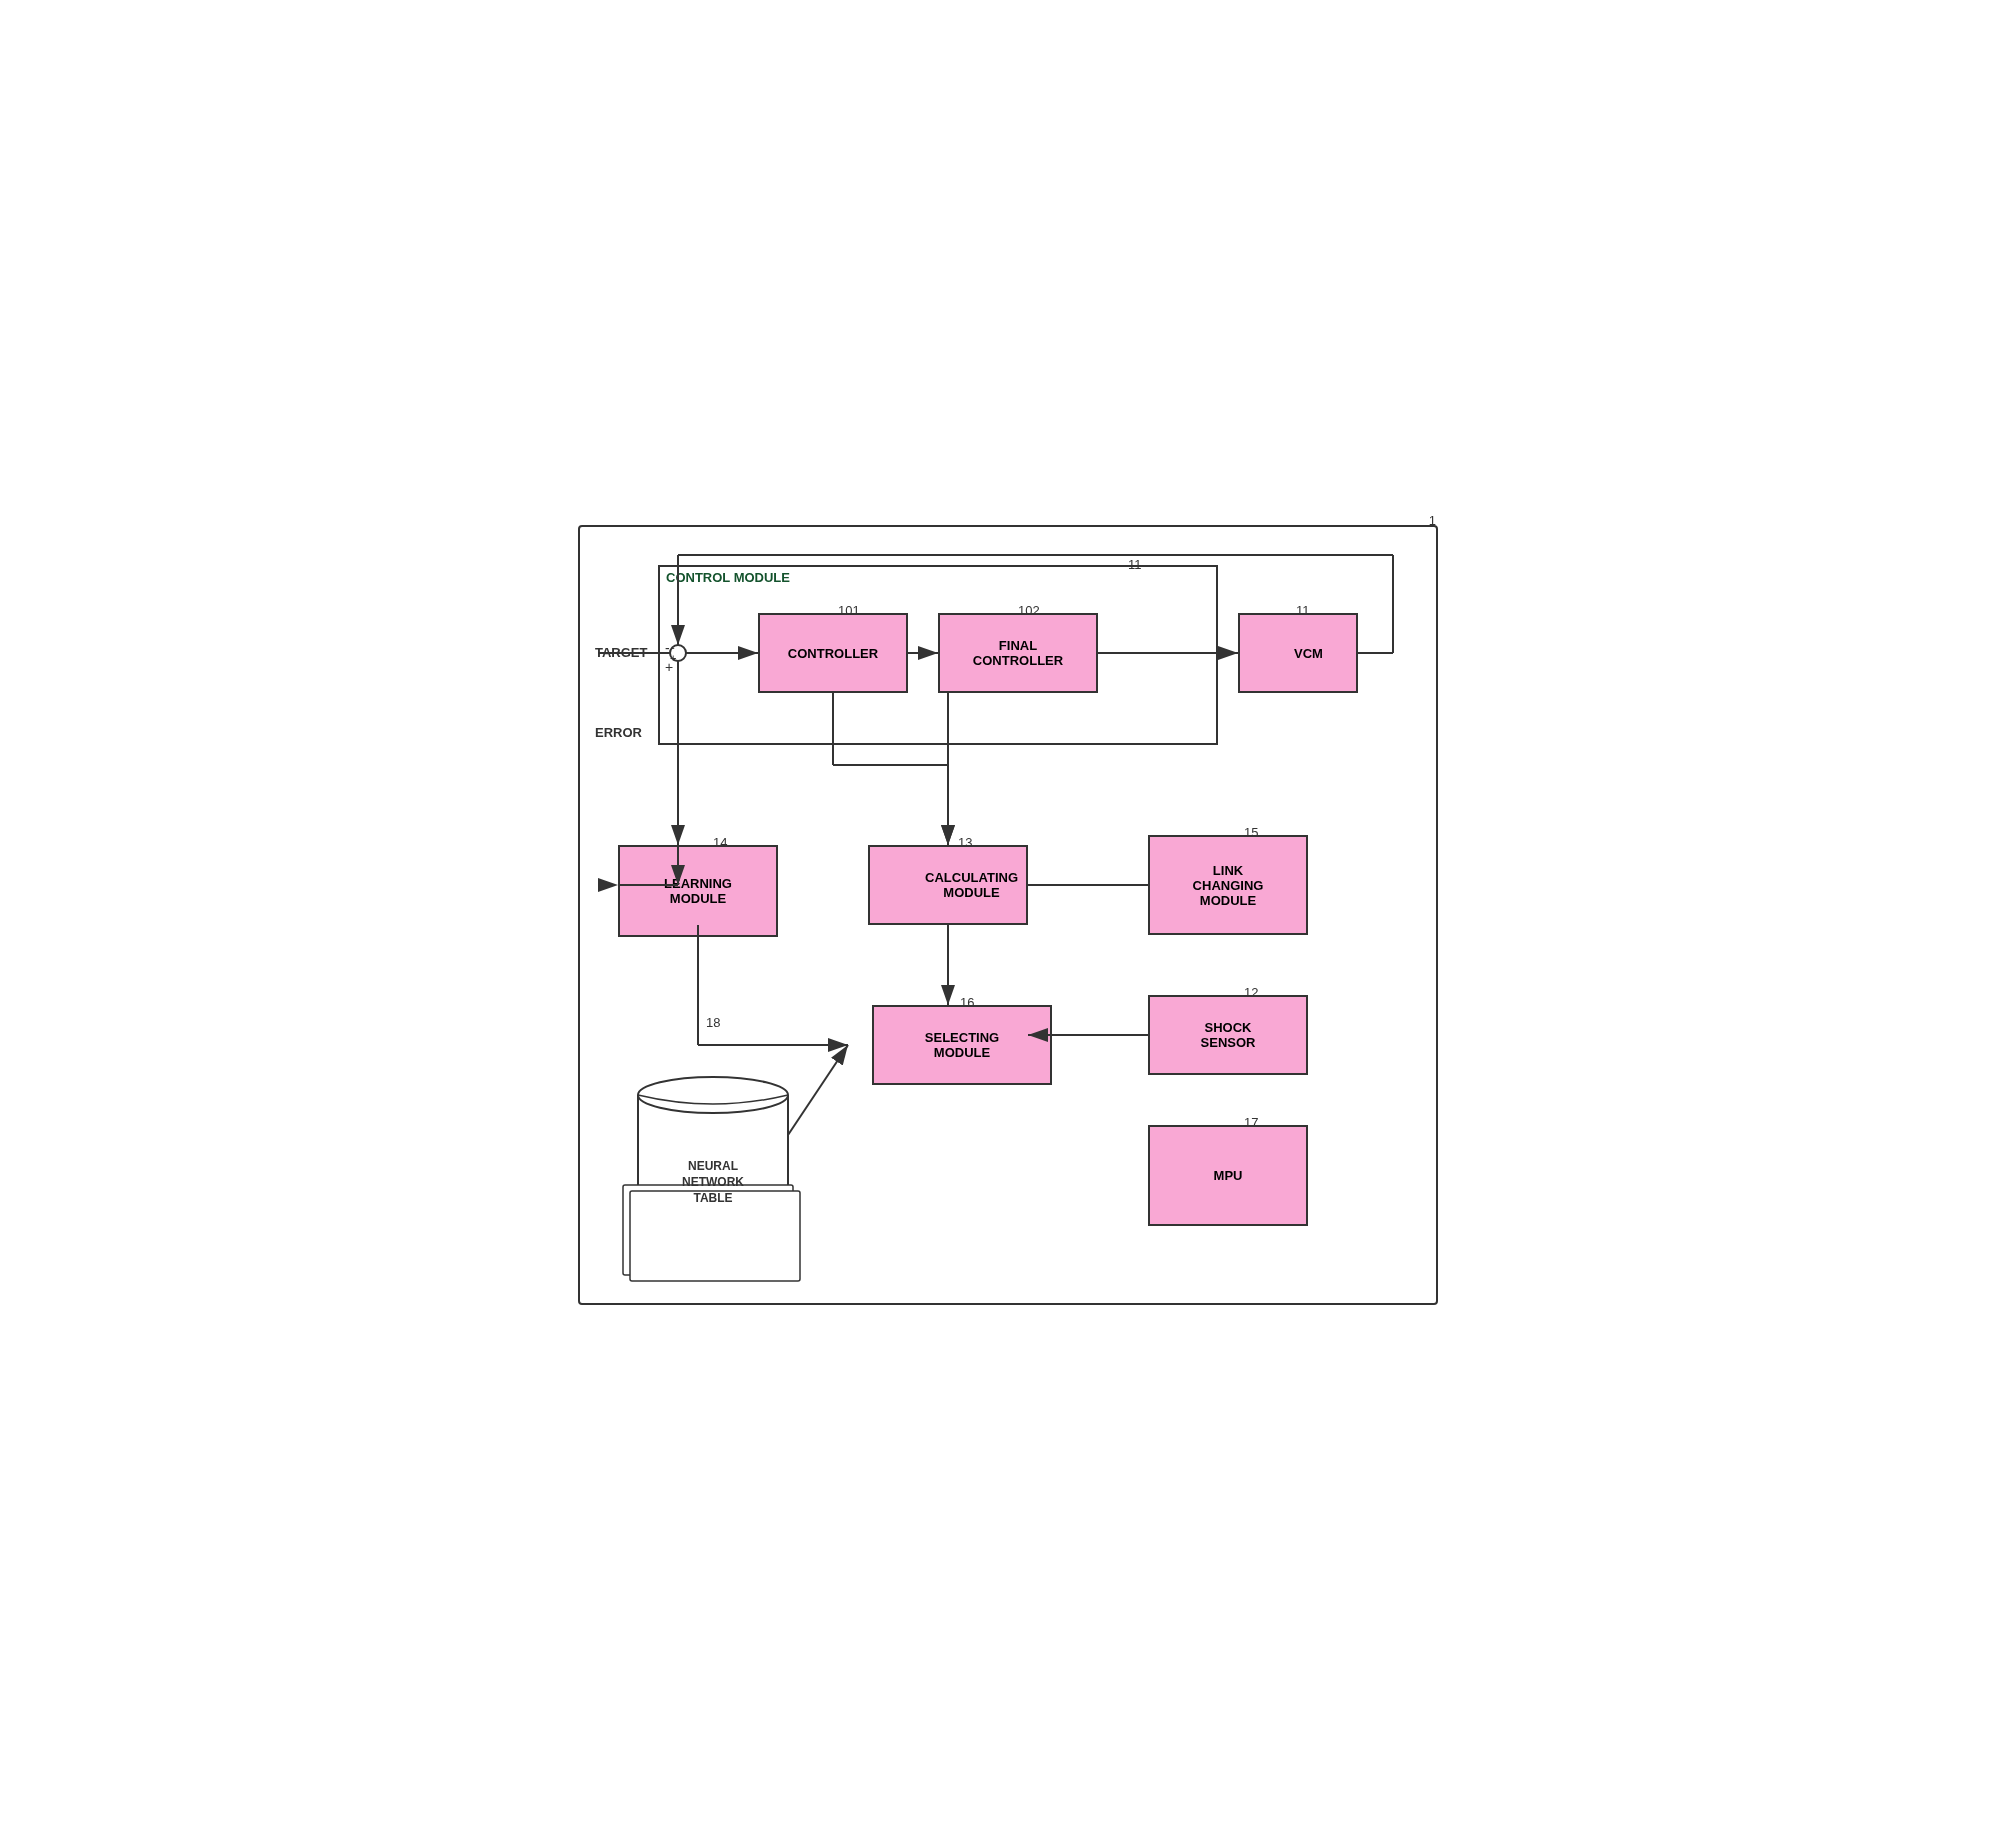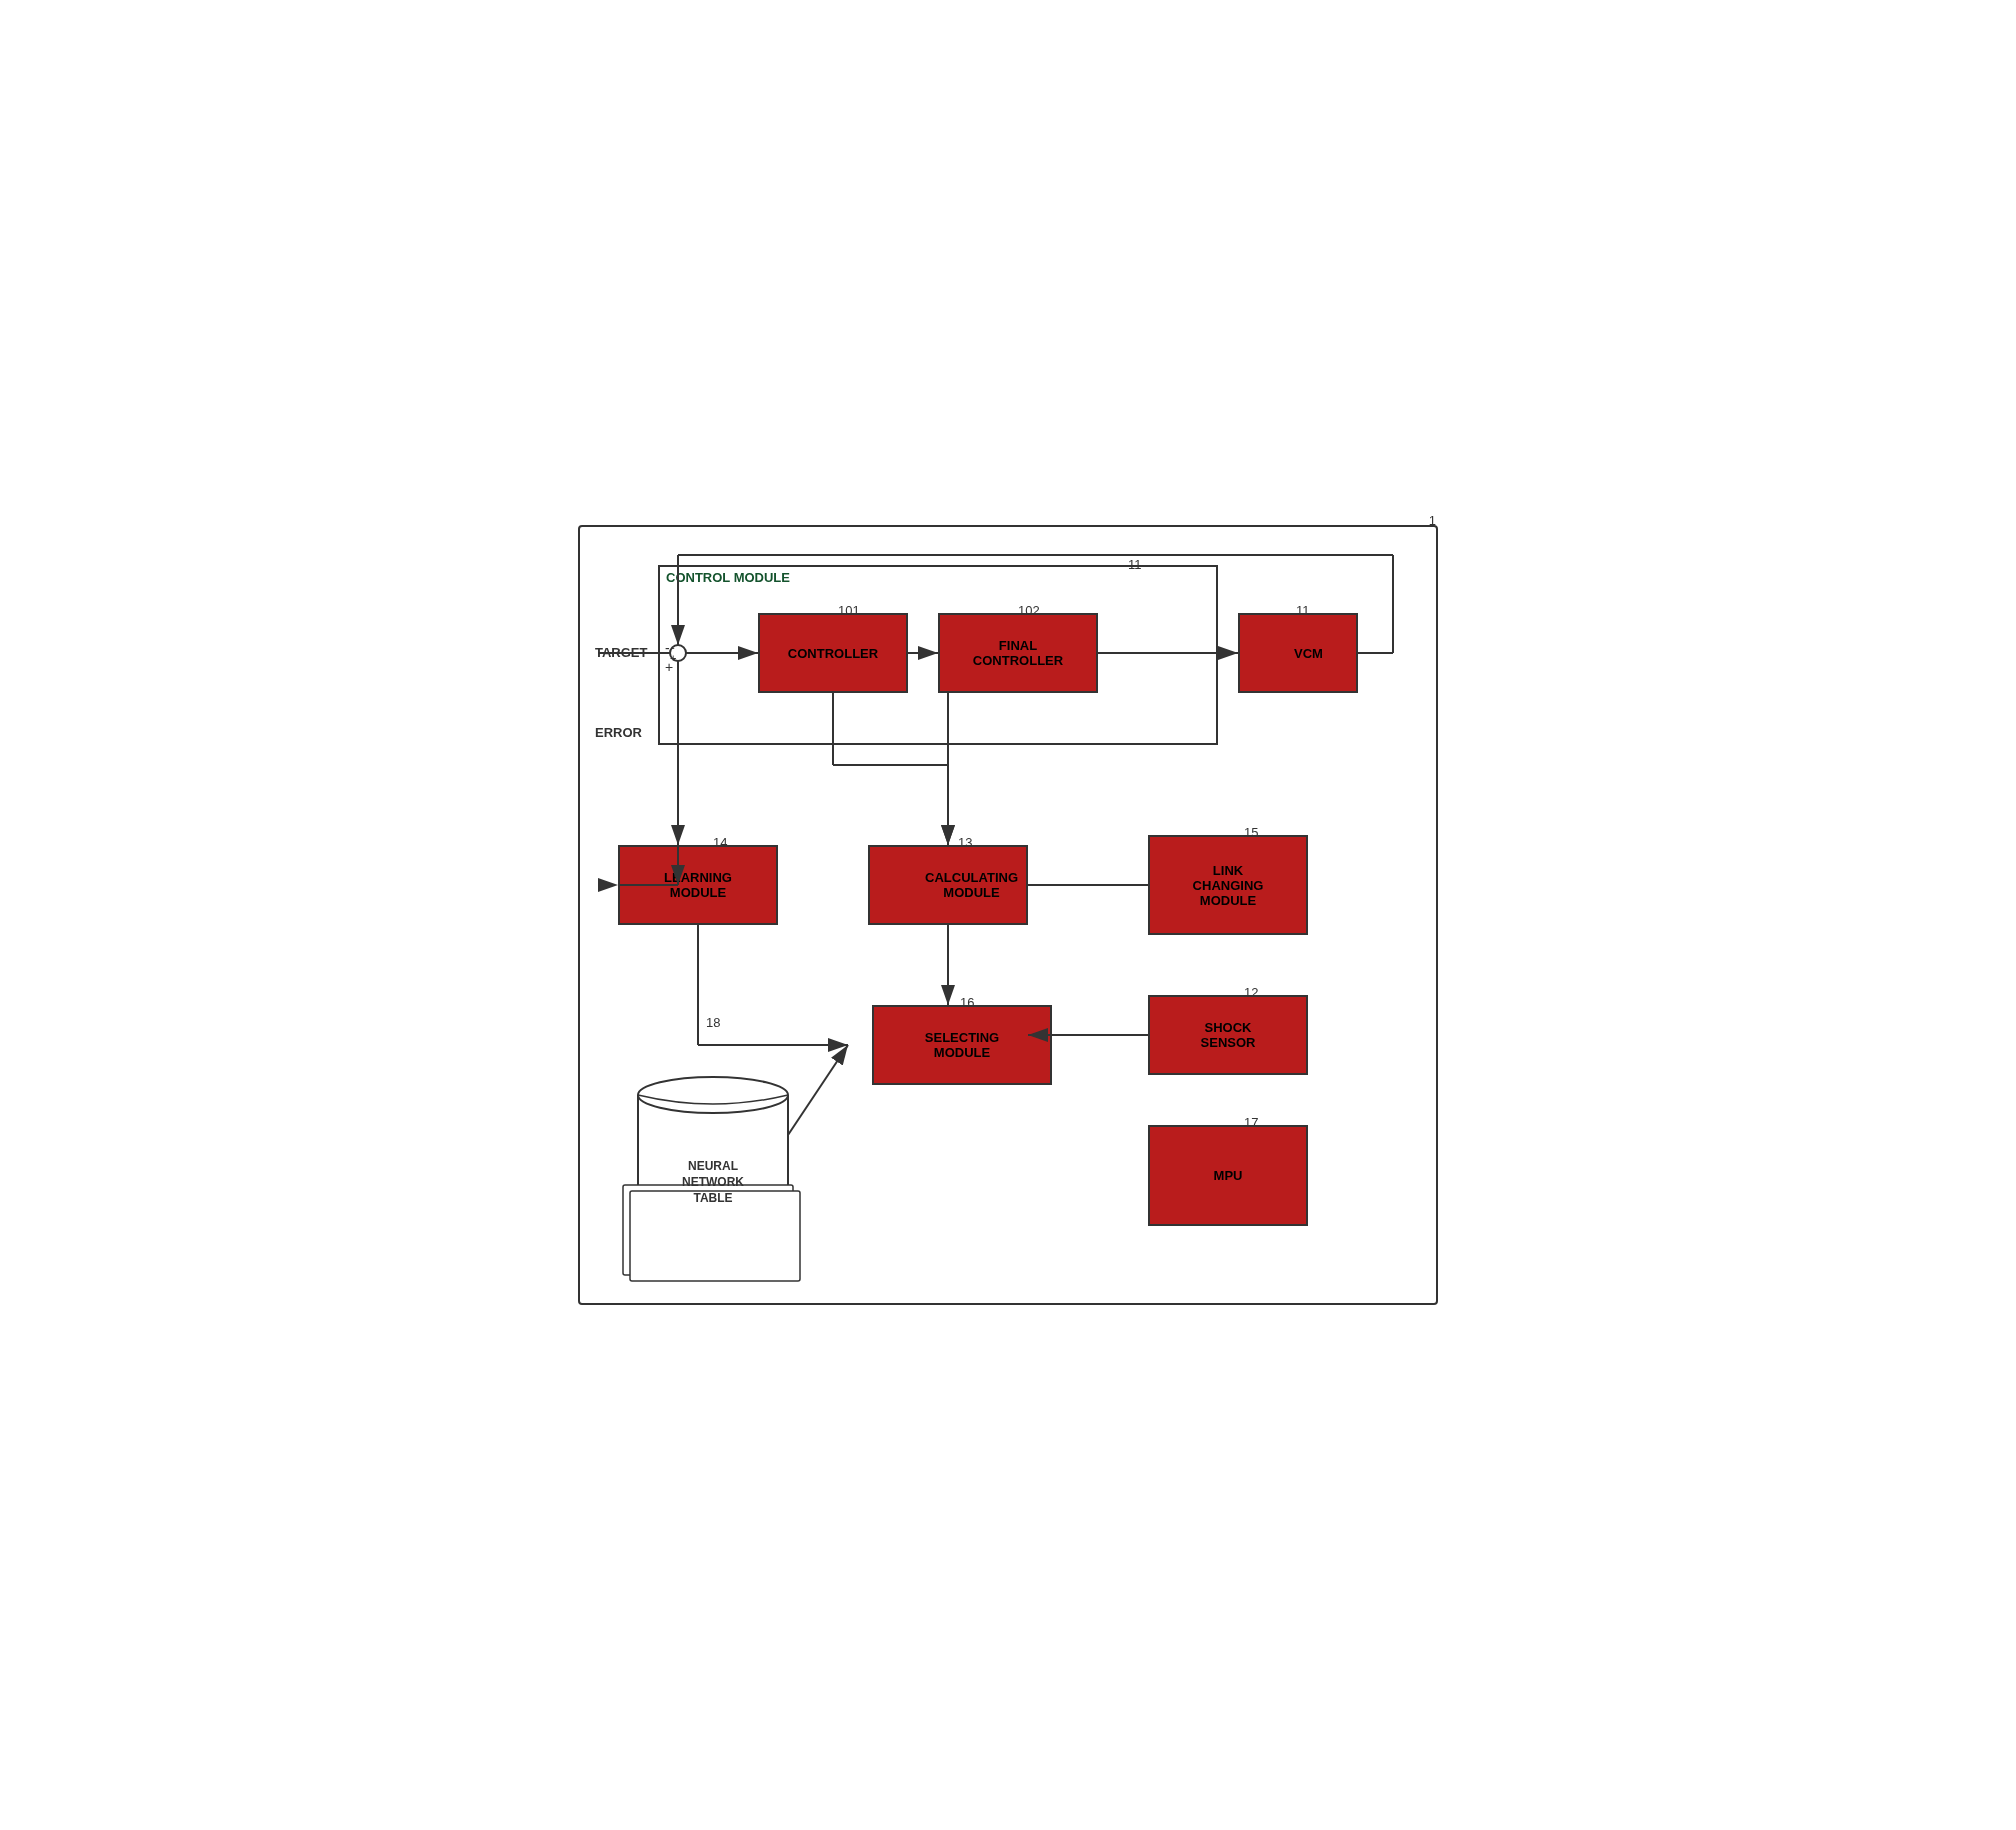--- a/index.html
+++ b/index.html
@@ -35,21 +35,21 @@
     .block {
       position: absolute;
       border: 2px solid #333;
       display: flex;
       flex-direction: column;
       align-items: center;
       justify-content: center;
       text-align: center;
       font-size: 13px;
       font-weight: bold;
-      background: #b91c1c;
+      background: #f9a8d4;
       padding: 6px 8px;
     }
     
     .control-module-box {
       position: absolute;
       top: 60px;
       left: 100px;
       width: 560px;
       height: 180px;
       border: 2px solid #333;
@@ -95,21 +95,21 @@
   <div class="block" style="top: 108px; left: 380px; width: 160px; height: 80px;">
     <span>FINAL<br>CONTROLLER</span>
   </div>
   <span class="ref-label" style="top: 98px; left: 460px;">102</span>
 
   <div class="block" style="top: 108px; left: 680px; width: 120px; height: 80px; padding-left: 29px;">
     <span>VCM</span>
   </div>
   <span class="ref-label" style="top: 98px; left: 738px;">11</span>
 
-  <div class="block" style="top: 340px; left: 60px; width: 160px; height: 80px;">
+  <div class="block" style="top: 340px; left: 60px; width: 160px; height: 92px;">
     <span>LEARNING<br>MODULE</span>
   </div>
   <span class="ref-label" style="top: 330px; left: 155px;">14</span>
 
   <div class="block" style="top: 340px; left: 310px; width: 160px; height: 80px; align-items: flex-end;">
     <span>CALCULATING<br>MODULE</span>
   </div>
   <span class="ref-label" style="top: 330px; left: 400px;">13</span>
 
   <div class="block" style="top: 330px; left: 590px; width: 160px; height: 100px;">

